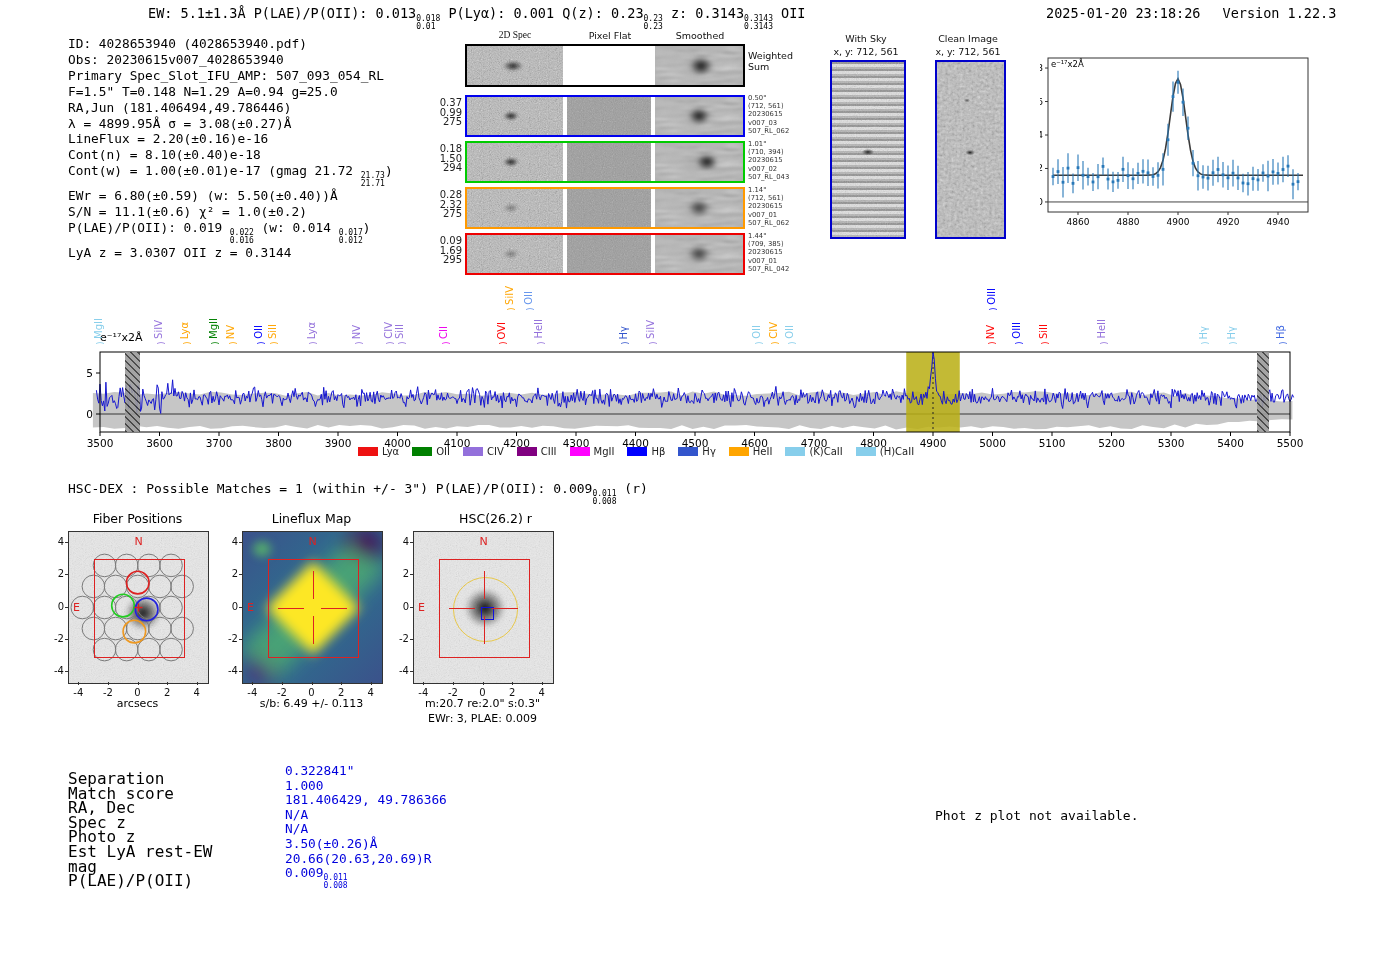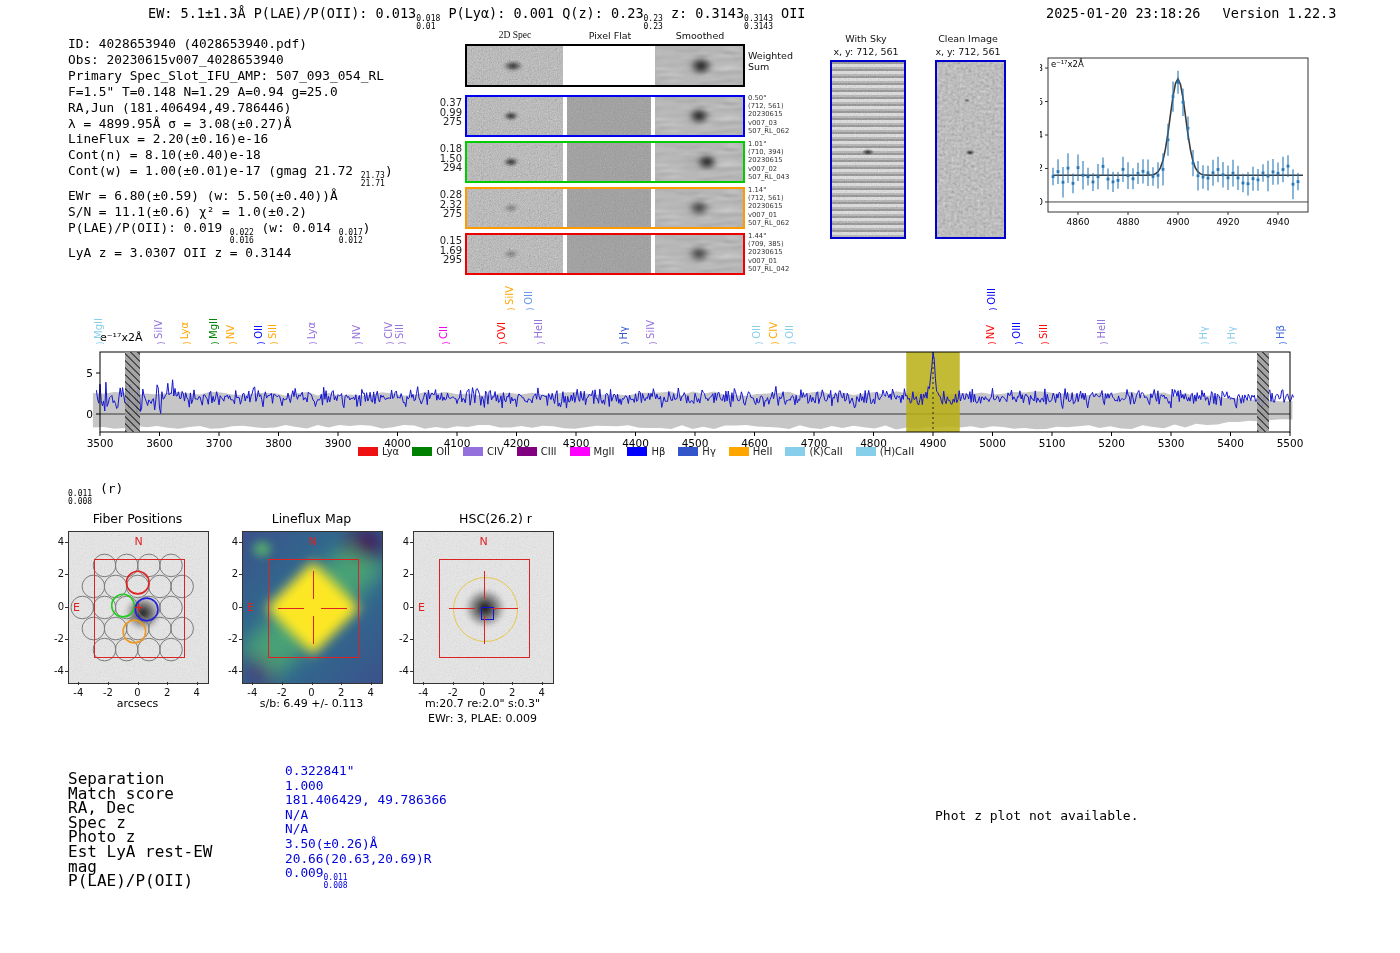--- a/index.html
+++ b/index.html
@@ -227,21 +227,21 @@
           </svg>
         </div>
         <div class="seg" style="left: 188px; width: 88px; background: rgb(180, 180, 180);">
           <svg class="fillsvg" style="filter: blur(1.2px);">
             <rect width="100%" height="100%" filter="url(#fStreak)" opacity="0.8"></rect>
           </svg>
           <div class="blob" style="left: 30px; top: 8px; width: 28px; height: 22px; background: radial-gradient(closest-side, rgba(5, 5, 5, 0.7), rgba(5, 5, 5, 0) 78%); filter: blur(2px);"></div>
         </div>
       </div>
       <div class="rowlab" style="left: 430px; top: 236px; width: 32px;">
-        <div>0.15</div>
+        <div>0.09</div>
         <div>1.69</div>
         <div>295</div>
       </div>
       <div class="rowann" style="left: 748px; top: 232px; width: 60px;">
         <div>1.44"</div>
         <div>(709, 385)</div>
         <div>20230615</div>
         <div>v007_01</div>
         <div>507_RL_042</div>
       </div>
@@ -605,21 +605,21 @@
       <div class="legitem">
         <div class="sw" style="background: rgb(135, 206, 235);"></div>
         <div>(K)CaII</div>
       </div>
       <div class="legitem">
         <div class="sw" style="background: rgb(135, 206, 235);"></div>
         <div>(H)CaII</div>
       </div>
     </div>
 
-  <div class="abs hdr" style="left:68px;top:481px;font-size:13px;"><span class="frac">
+  <div class="abs hdr" style="left:68px;top:481px;font-size:13px;"><span>HSC-DEX : Possible Matches = 1 (within +/- 3")  P(LAE)/P(OII): 0.009</span><span class="frac">
         <span>0.011</span>
         <span>0.008</span>
       </span><span> (r)</span></div>
 
   <div class="ptitle" style="left:68px;top:511px;width:139px;">Fiber Positions</div>
   <div class="ptitle" style="left:242px;top:511px;width:139px;">Lineflux Map</div>
   <div class="ptitle" style="left:426px;top:511px;width:139px;">HSC(26.2) r</div>
   <div id="panelsLayer" class="abs" style="left:0;top:0;">
       <div class="pbox" style="left: 68px; top: 531px; width: 139px; height: 151px;">
         <svg class="fillsvg">

